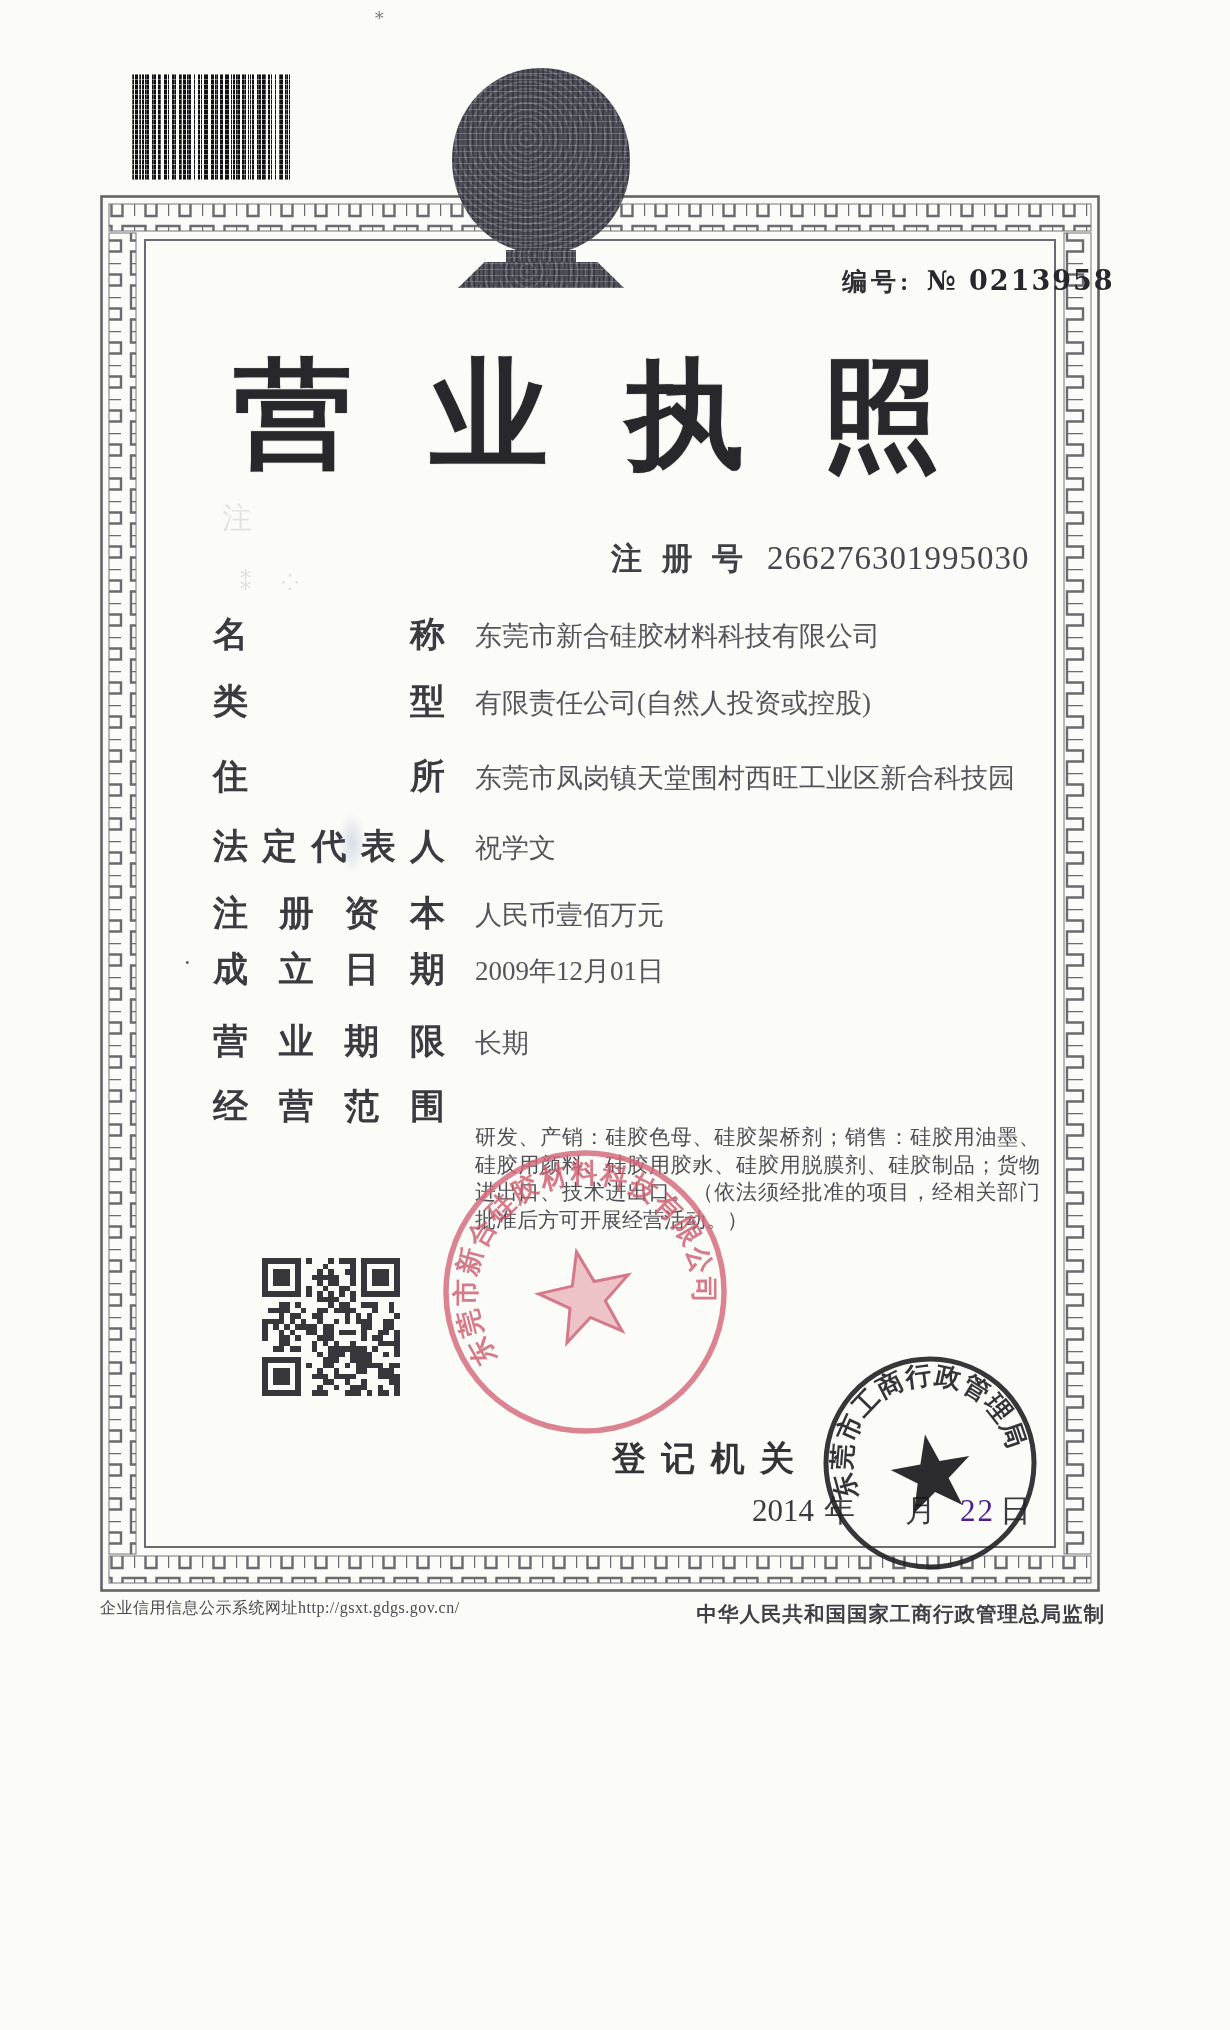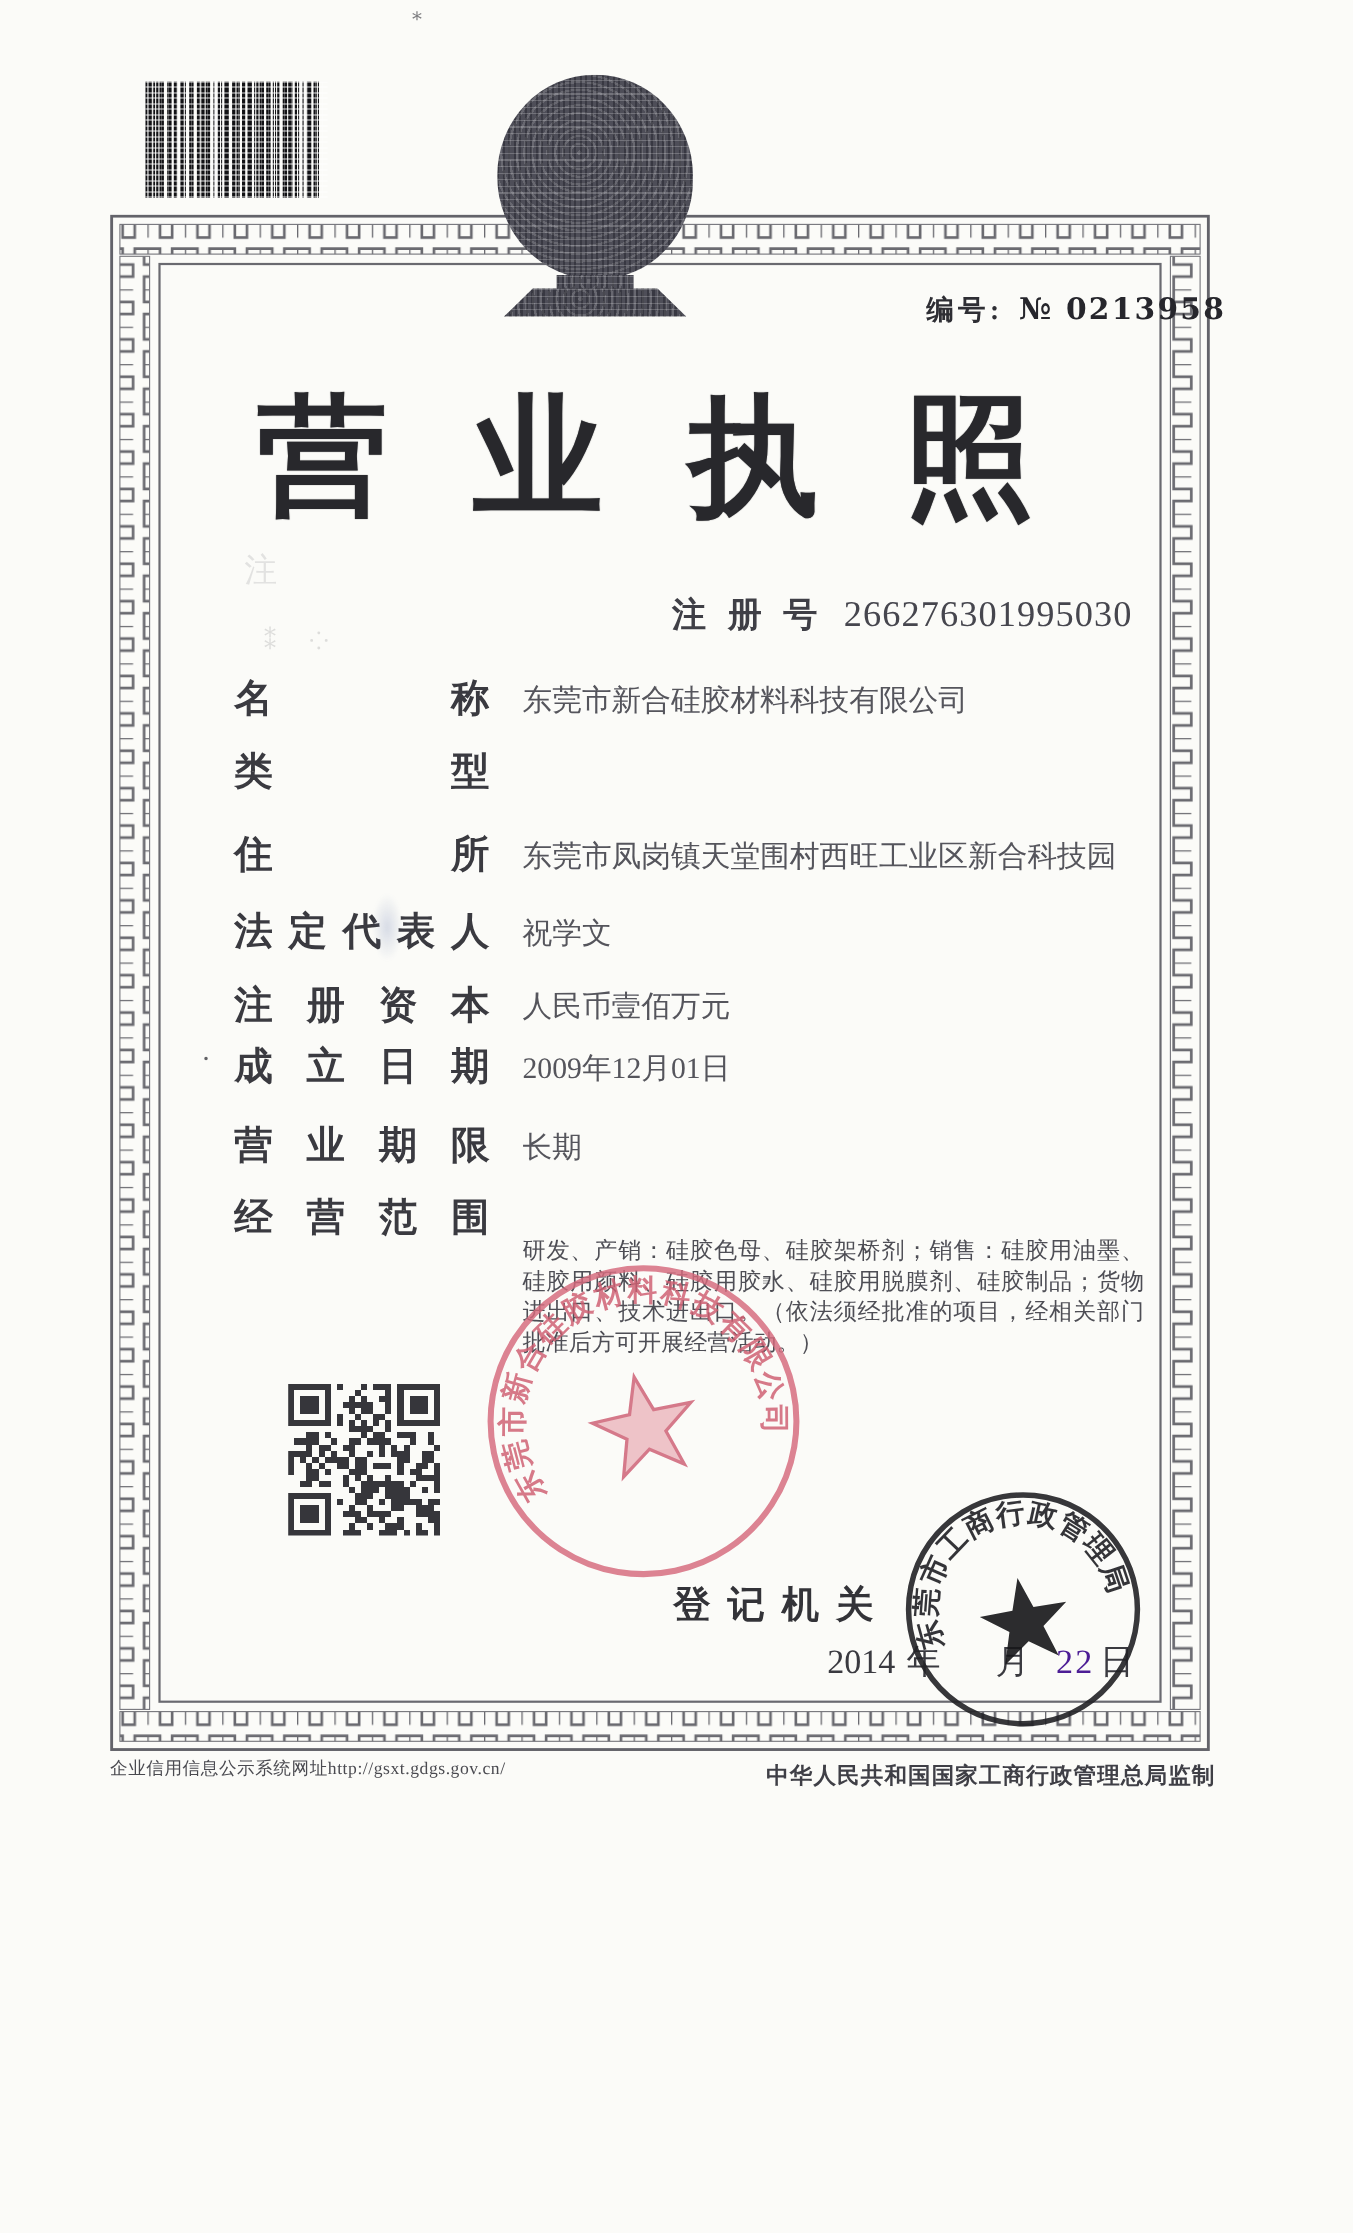--- a/index.html
+++ b/index.html
@@ -187,20 +187,21 @@
         <span>名</span>
         <span>称</span>
       </div>
     <div class="row-value">东莞市新合硅胶材料科技有限公司</div>
   </div>
   <div class="row" style="top:678px">
     <div class="row-label char-justify cj">
         <span>类</span>
         <span>型</span>
       </div>
+    <div class="row-value">有限责任公司(自然人投资或控股)</div>
   </div>
   <div class="row" style="top:753px">
     <div class="row-label char-justify cj">
         <span>住</span>
         <span>所</span>
       </div>
     <div class="row-value">东莞市凤岗镇天堂围村西旺工业区新合科技园</div>
   </div>
   <div class="row" style="top:823px">
     <div class="row-label char-justify cj">

